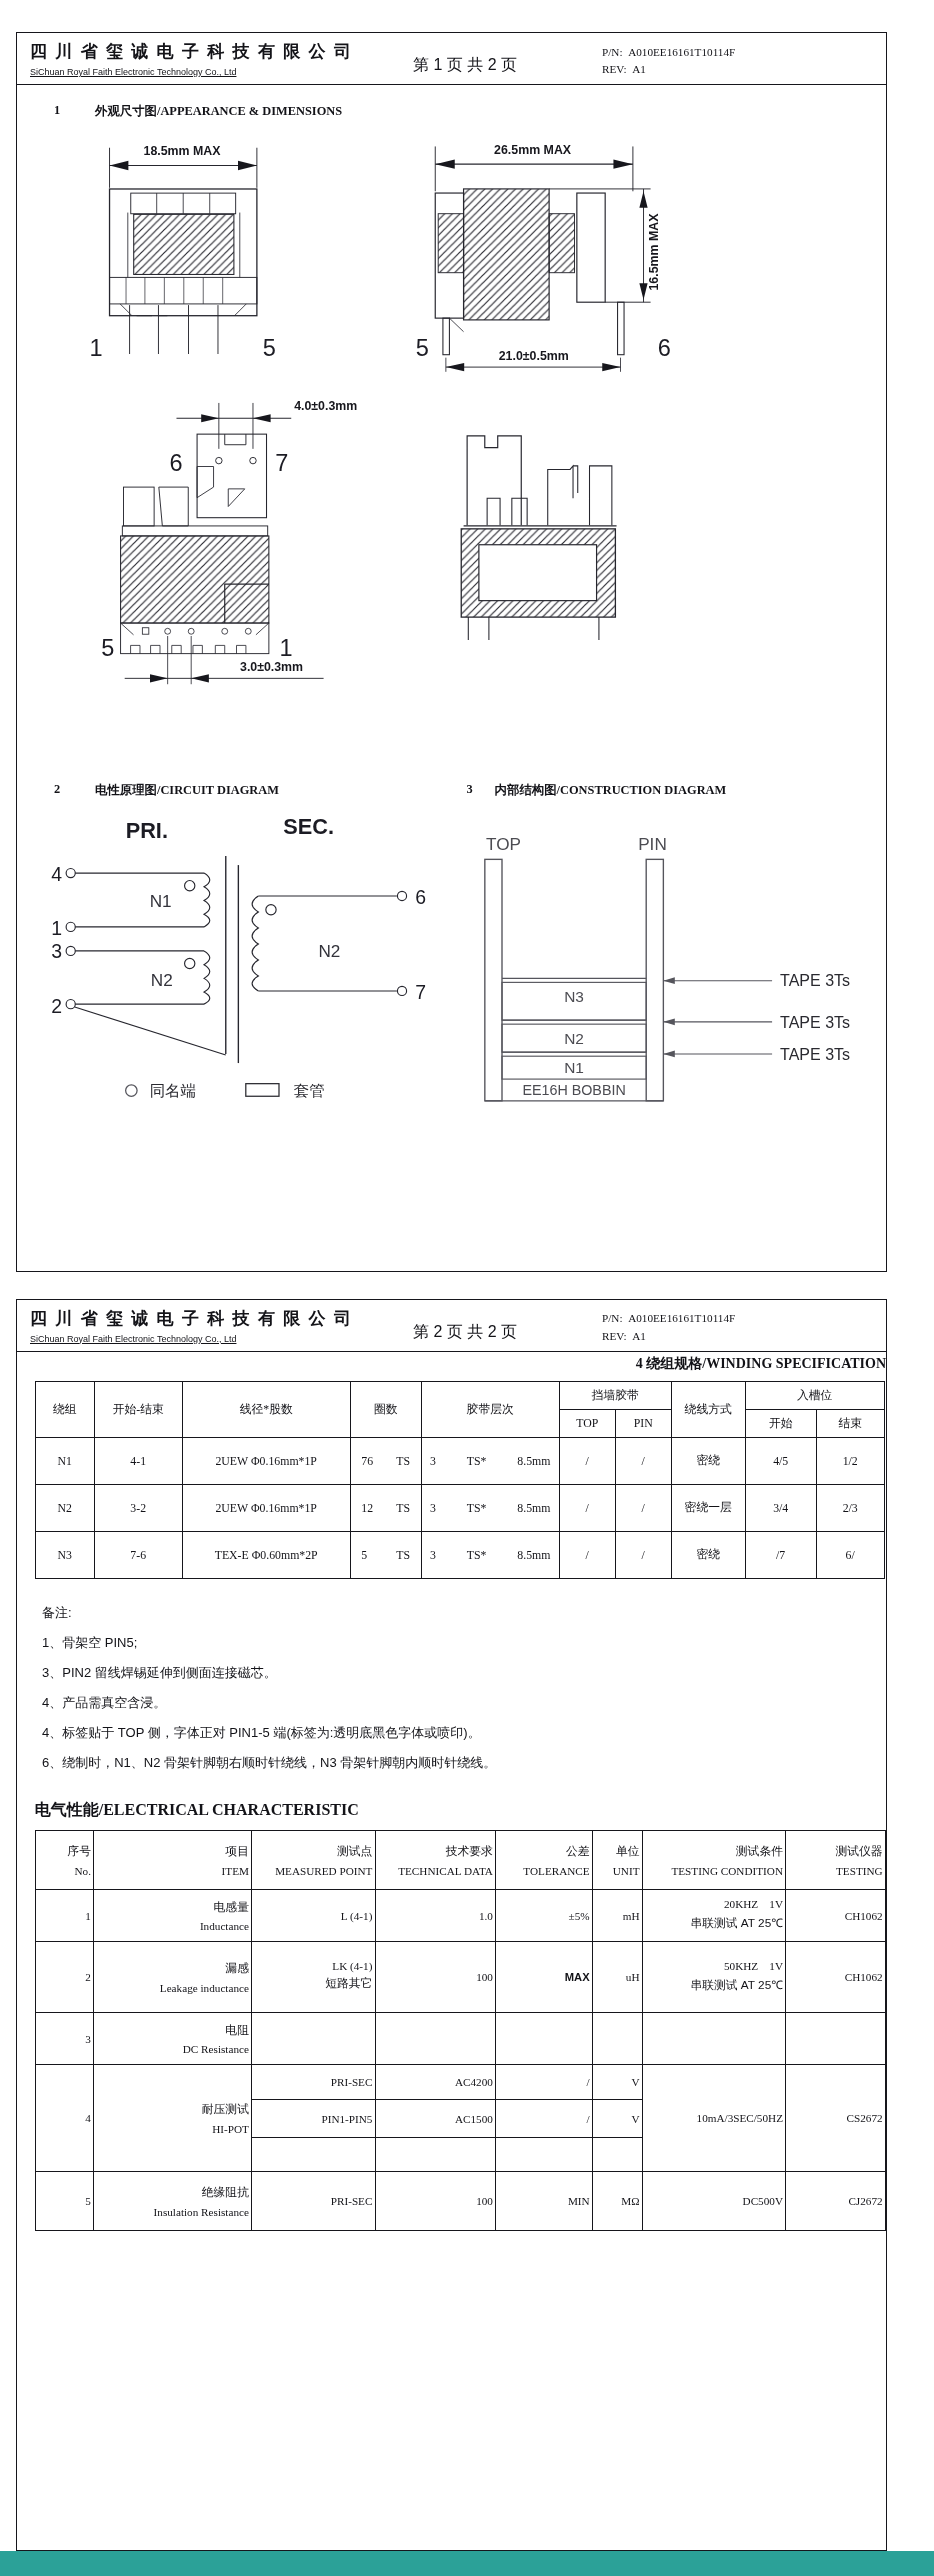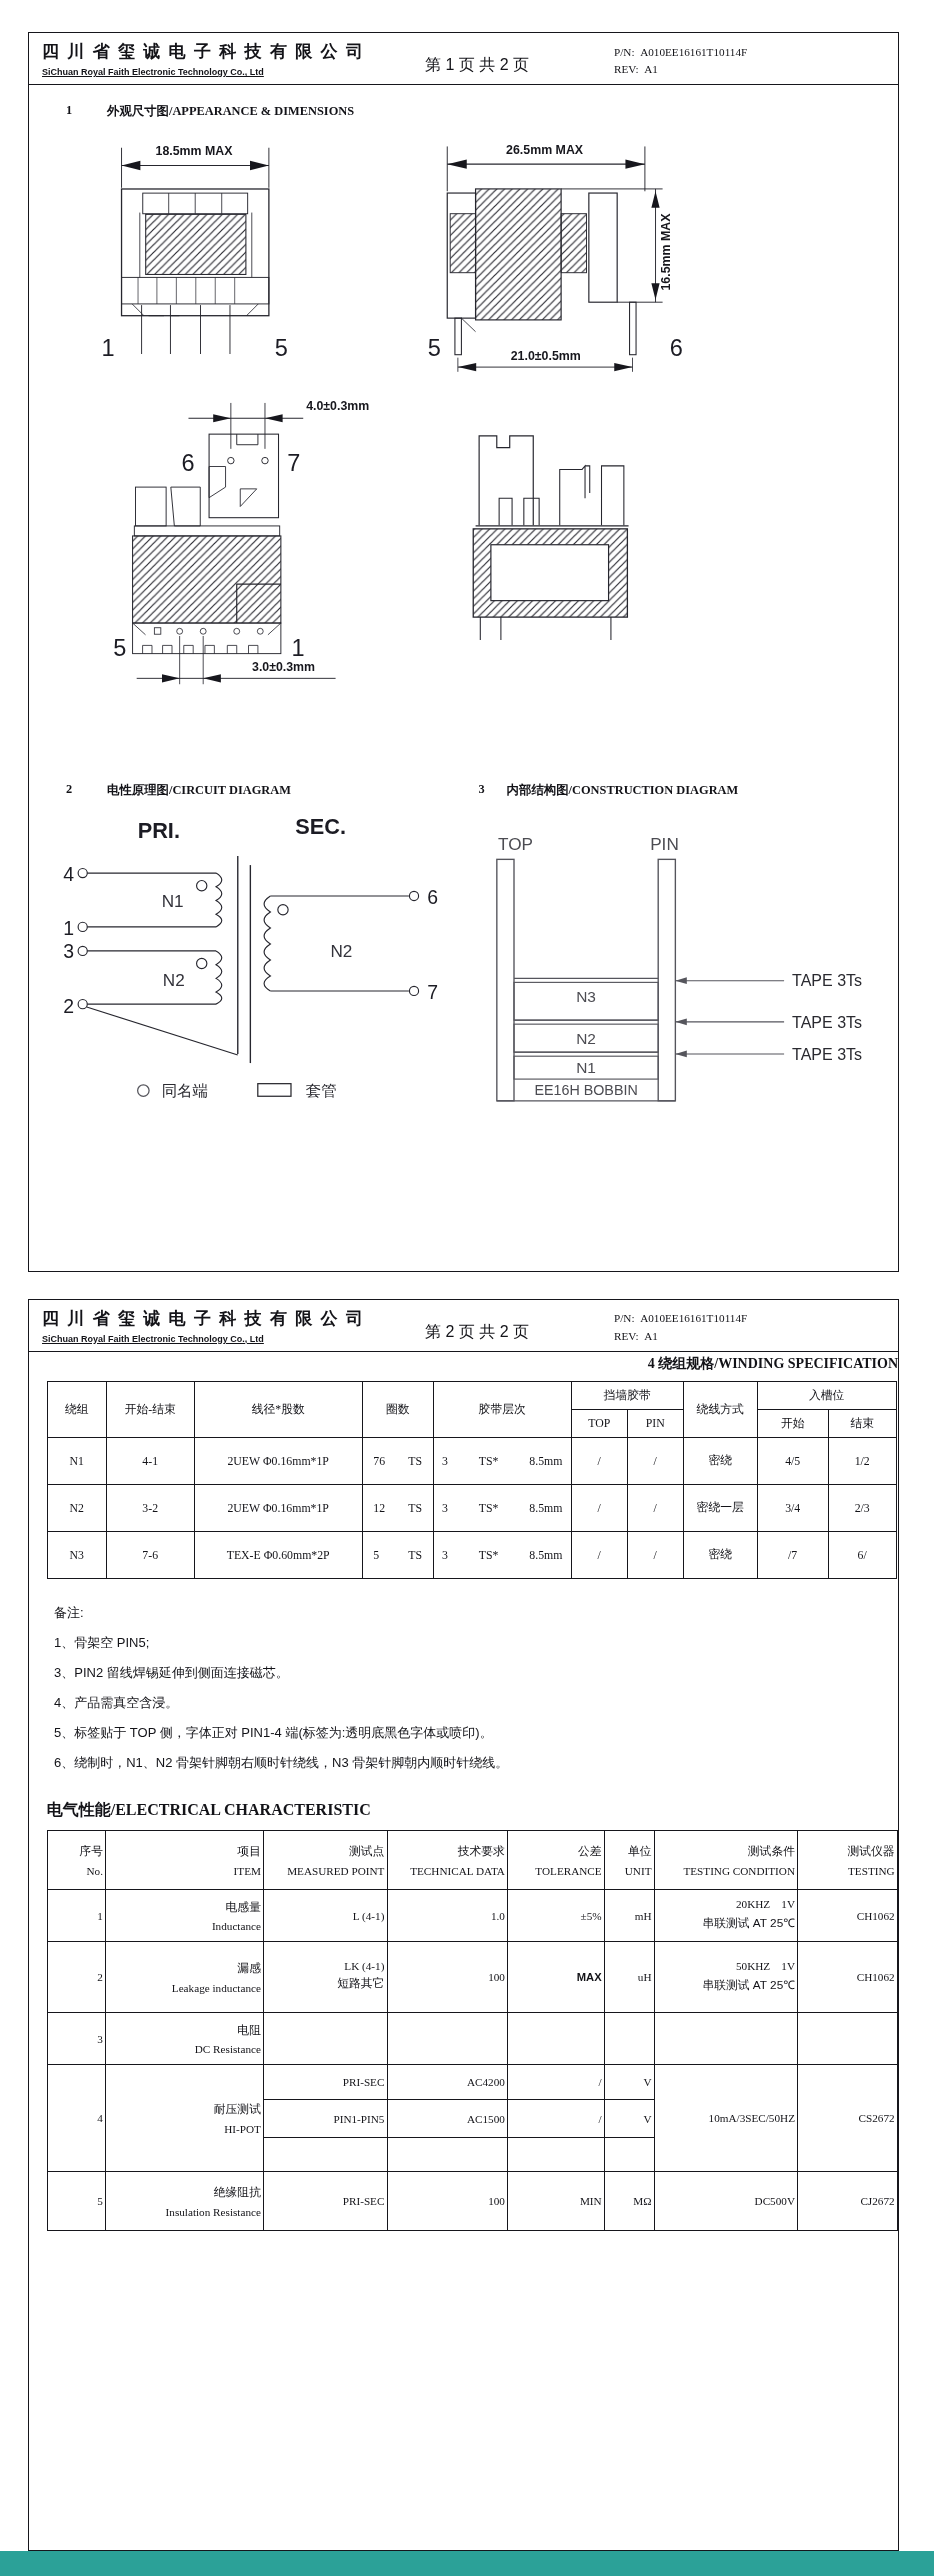--- a/index.html
+++ b/index.html
@@ -1,25 +1,25 @@
 <!DOCTYPE html>
 <html style="font-size:9.4px"><head>
 <meta charset="utf-8">
 <style>
   html,body{margin:0;padding:0;background:#ffffff;}
   body{width:934px;font-family:"Liberation Sans",sans-serif;color:#131318;}
-  .page{margin-left:28px;width:871px;border:1.2px solid #16161c;box-sizing:border-box;background:#fff;position:relative;overflow:hidden;}
+  .page{margin-left:16px;width:871px;border:1.2px solid #16161c;box-sizing:border-box;background:#fff;position:relative;overflow:hidden;}
   #page1{margin-top:32px;height:1240px;}
   #page2{margin-top:26.5px;height:1252px;}
 
   
   .hdr{display:flex;align-items:flex-start;border-bottom:1.8px solid #16161c;padding:7px 11.8px 3.5px 13px;height:52px;box-sizing:border-box;}
   .hdr-left{width:383px;}
   .company-cn{font-weight:bold;font-size:17px;letter-spacing:1.8px;white-space:nowrap;}
-  .company-en{font-weight:bold;font-size:9px;text-decoration:underline;margin-top:4.1px;}
+  .company-en{font-weight:normal;font-size:9px;text-decoration:underline;margin-top:4.1px;}
   .hdr-mid{width:189px;font-size:16px;margin-top:15.3px;white-space:nowrap;}
   .hdr-right{font-family:"Liberation Serif",serif;font-size:11.2px;margin-top:3.5px;line-height:1.6;white-space:nowrap;}
 
   .sec-title{display:flex;font-weight:bold;font-size:12.4px;font-family:"Liberation Serif",serif;margin:17.7px 0 0 37px;}
   .sec-title .num{width:41px;}
   .row-flex{display:flex;}
 
   svg{display:block;}
   svg text{font-family:"Liberation Sans",sans-serif;}
   .dim{font-weight:bold;font-size:21px;fill:#17171d;}
@@ -413,21 +413,21 @@
         <td>6/</td>
       </tr>
     </tbody>
   </table>
 
   <div class="notes">
     <div class="nt">备注:</div>
     <div class="nt">1、骨架空 PIN5;</div>
     <div class="nt">3、PIN2 留线焊锡延伸到侧面连接磁芯。</div>
     <div class="nt">4、产品需真空含浸。</div>
-    <div class="nt">5、标签贴于 TOP 侧，字体正对 PIN1-4 端(标签为:透明底黑色字体或喷印)。</div>
+    <div class="nt">4、标签贴于 TOP 侧，字体正对 PIN1-5 端(标签为:透明底黑色字体或喷印)。</div>
     <div class="nt">6、绕制时，N1、N2 骨架针脚朝右顺时针绕线，N3 骨架针脚朝内顺时针绕线。</div>
   </div>
 
   <div class="elec-title">
     <span class="cn">电气性能</span><span class="en">/ELECTRICAL CHARACTERISTIC</span>
   </div>
 
   <table class="etab">
     <colgroup>
       <col style="width:59px">

